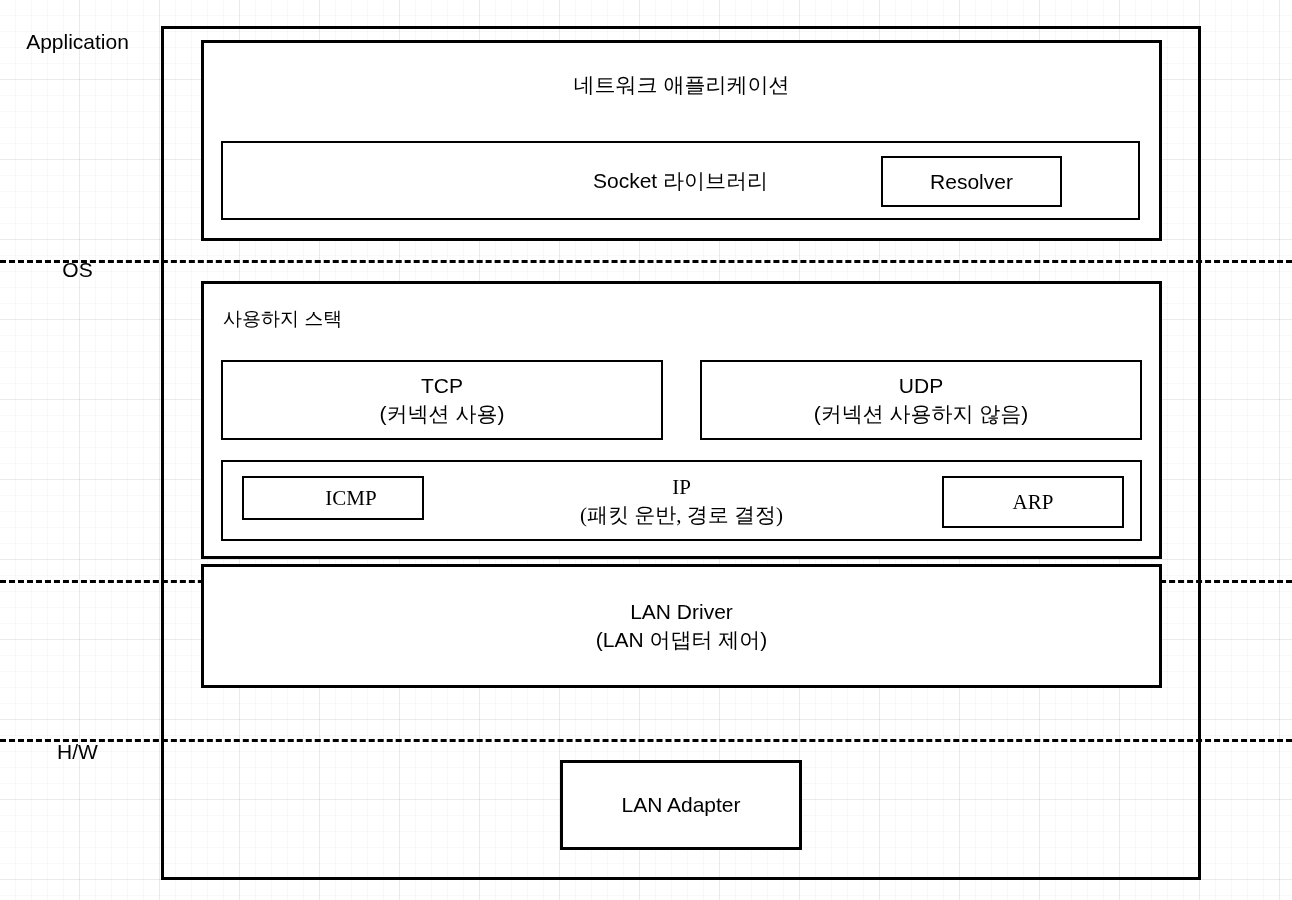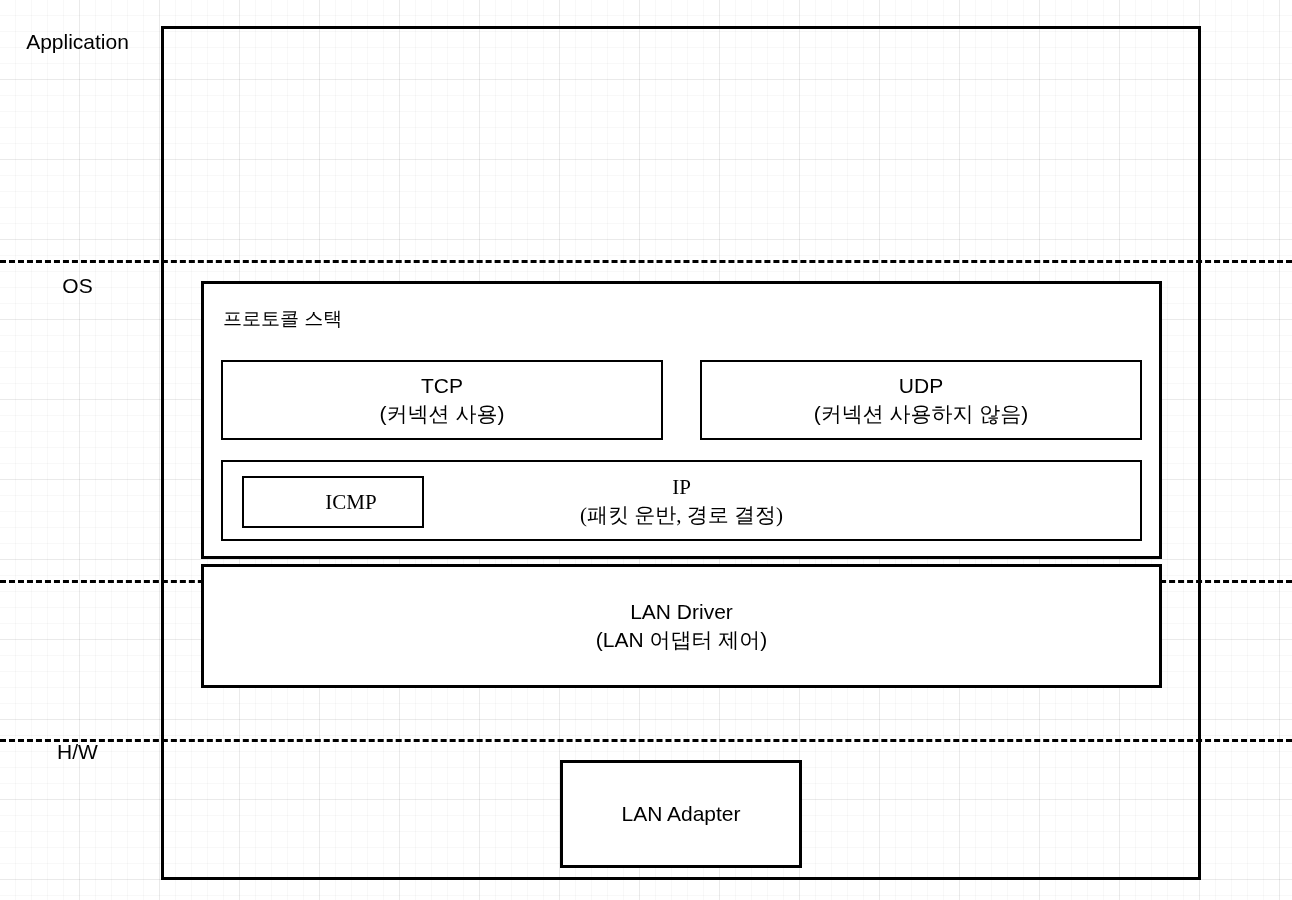--- a/index.html
+++ b/index.html
@@ -118,55 +118,70 @@
 
   <div class="abs" id="outer-frame-topline"></div>
   <div class="abs" id="outer-frame"></div>
 
   <div class="abs sep" style="top:260px;"></div>
   <div class="abs sep" style="top:580px;"></div>
   <div class="abs sep" style="top:739px;"></div>
 
   <div class="abs layer-label" style="top:28px;">Application</div>
 
-  <div class="abs layer-label" style="top:272px;">OS</div>
+  <div class="abs layer-label" style="top:256px;">OS</div>
 
 
   <div class="abs layer-label" style="top:738px;">H/W</div>
 
+  <div class="abs solidbox" style="left:201px; top:40px; width:961px; height:201px;">
+    <div class="box-title" style="top:28px;">네트워크 애플리케이션</div>
+
+    <div class="abs innerbox box-center" style="left:17px; top:98px; width:919px; height:79px;">
+      <span>Socket 라이브러리</span>
+
+      
+      <div class="abs innerbox box-center" style="left:658px; top:13px; width:181px; height:51px;">
+        <span>Resolver</span>
+      </div>
+    </div>
+  </div>
 
   <div class="abs solidbox" style="left:201px; top:281px; width:961px; height:278px;">
 
-    <div class="stack-label" style="left:19px; top:22px;">프로토콜 스택</div>
+    <div class="stack-label" style="left:19px; top:22px;">사용하지 스택</div>
 
     <div class="abs innerbox box-center" style="left:17px; top:76px; width:442px; height:80px;">
       <span>TCP
 (커넥션 사용)</span>
     </div>
 
     <div class="abs innerbox box-center" style="left:496px; top:76px; width:442px; height:80px;">
       <span>UDP
 (커넥션 사용하지 않음)</span>
     </div>
 
     <div class="abs innerbox box-center" style="left:17px; top:176px; width:921px; height:81px;font-family:Liberation Serif, serif;">
       <span>IP
 (패킷 운반, 경로 결정)</span>
 
       
-      <div class="abs innerbox box-center" style="left:19px; top:14px; width:182px; height:52px;padding-left:36px;">
+      <div class="abs innerbox box-center" style="left:19px; top:14px; width:182px; height:44px;padding-left:36px;">
         <span>ICMP</span>
       </div>
 
       
+      <div class="abs innerbox box-center" style="left:719px; top:14px; width:182px; height:52px;">
+        <span>ARP</span>
+      </div>
     </div>
   </div>
 
   <div class="abs solidbox box-center" style="left:201px; top:564px; width:961px; height:124px;">
     <span>LAN Driver
 (LAN 어댑터 제어)</span>
   </div>
 
-  <div class="abs solidbox box-center" style="left:560px; top:760px; width:242px; height:108px;">
+  <div class="abs solidbox box-center" style="left:560px; top:760px; width:242px; height:90px;">
     <span>LAN Adapter</span>
   </div>
 
 </div>
 
 </body></html>

